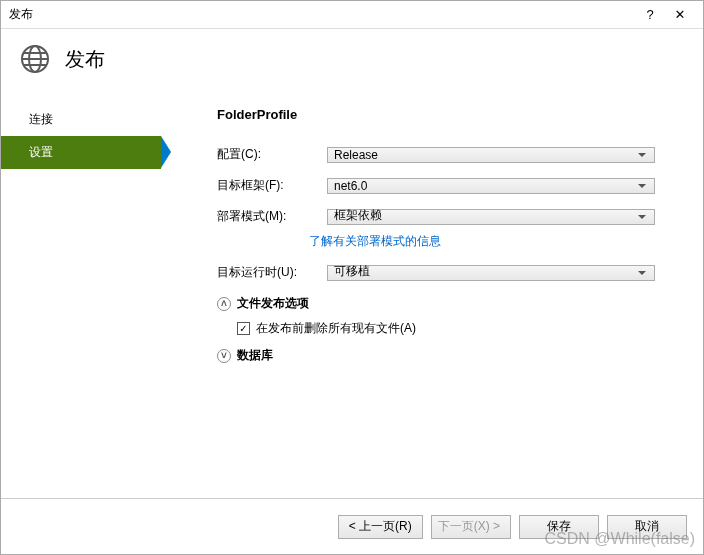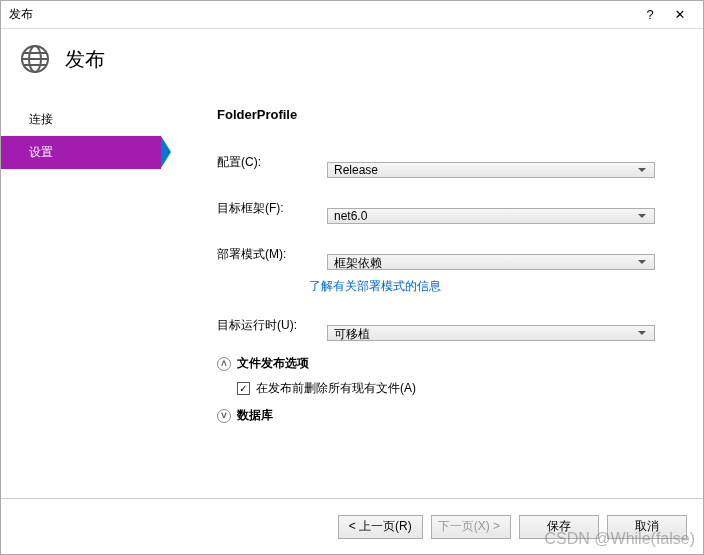--- a/index.html
+++ b/index.html
@@ -41,21 +41,21 @@
 }
 .sidebar {
   width: 160px;
 }
 .sidebar .nav-item {
   padding: 8px 0 8px 28px;
   font-size: 12px;
   position: relative;
 }
 .sidebar .nav-item.active {
-  background: #a21caf;
+  background: #4d7c0f;
   color: #fff;
 }
 .sidebar .nav-item.active::after {
   content: "";
   position: absolute;
   right: -10px; top: 0;
   border-top: 16px solid transparent;
   border-bottom: 16px solid transparent;
   border-left: 10px solid #007acc;
 }
@@ -72,25 +72,24 @@
   margin-bottom: 14px;
 }
 .form-row .label {
   width: 110px; font-size: 12px;
 }
 .form-row .select {
   flex: 1;
   height: 16px;
   background: linear-gradient(#f6f6f6,#e7e7e7);
   border: 1px solid #adadad;
-  display: flex; align-items: flex-start;
+  display: flex; align-items: flex-end;
   padding: 0 6px;
   font-size: 12px;
   position: relative;
-  margin-top: 16px;
 }
 .form-row .select::after {
   content: "";
   position: absolute; right: 8px; top: 50%;
   transform: translateY(-50%);
   border-left: 4px solid transparent;
   border-right: 4px solid transparent;
   border-top: 4px solid #555;
 }
 .link-row {

